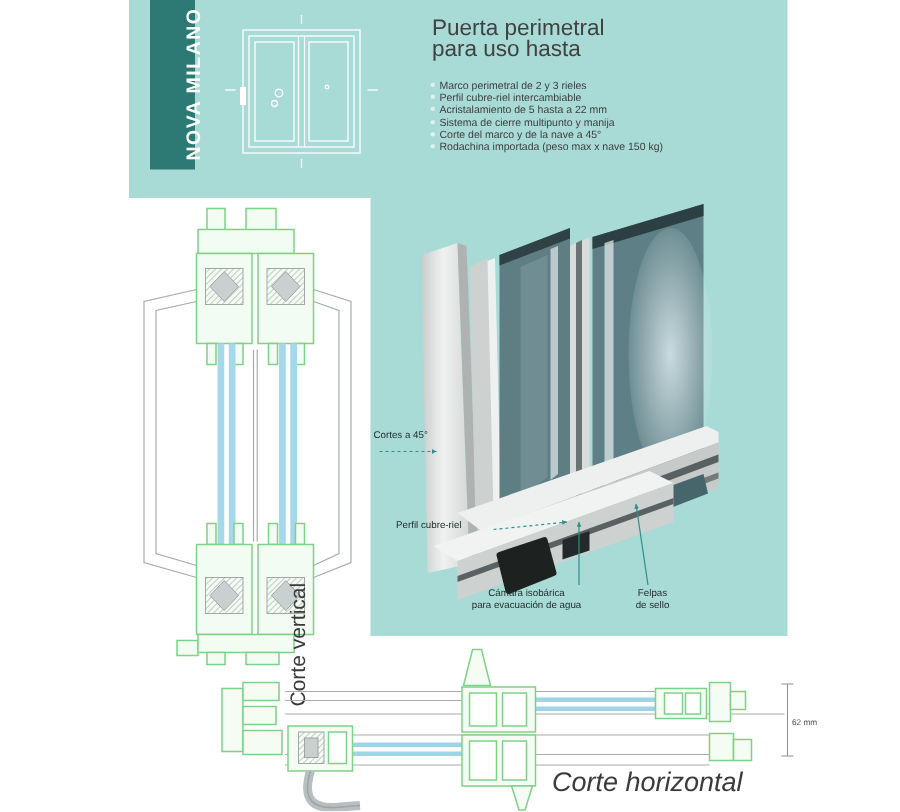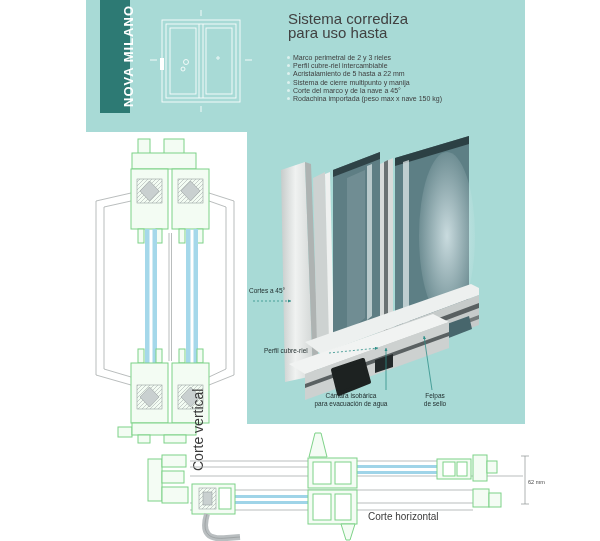--- a/index.html
+++ b/index.html
@@ -18,21 +18,21 @@
        margin-right:3px;vertical-align:1px;}
   .render-panel{position:absolute;left:247px;top:132px;width:278px;height:292px;background:#a8dad6;}
   .render-svg{position:absolute;left:28px;top:4px;}
   .leaders{position:absolute;left:0;top:0;pointer-events:none;}
   .callout{position:absolute;font-size:6.5px;line-height:7.5px;color:#1e2a2a;white-space:nowrap;}
   .callout.center{text-align:center;white-space:normal;}
   .cv-wrap{position:absolute;left:86px;top:133px;width:155px;height:312px;}
   .cv-label{position:absolute;left:104px;top:338px;transform:rotate(-90deg);transform-origin:0 0;
             font-size:14px;color:#3a3a3a;white-space:nowrap;}
   .ch-svg{position:absolute;left:143px;top:432px;}
-  .ch-label{position:absolute;left:368px;top:511px;font-size:10px;color:#3a3a3a;white-space:nowrap;}
+  .ch-label{position:absolute;left:368px;top:511px;font-size:18px;color:#3a3a3a;white-space:nowrap;font-style:italic;}
   .dim-label{position:absolute;left:528px;top:479px;font-size:5.5px;color:#4a4a4a;white-space:nowrap;}
 </style>
 </head>
 <body>
 
 <div class="page">
 
   <div class="header-band">
     <div class="brand-bar">
       <span class="brand-text">NOVA MILANO</span>
@@ -51,21 +51,21 @@
         <circle cx="72" cy="50" r="1.2"></circle>
         <line x1="55" y1="2" x2="55" y2="8"></line>
         <line x1="55" y1="98" x2="55" y2="104"></line>
         <line x1="4" y1="52" x2="11" y2="52"></line>
         <line x1="99" y1="52" x2="106" y2="52"></line>
       </g>
       <rect x="14" y="50" width="4" height="12" fill="#ffffff"></rect>
     </svg>
 
     <div class="title-block">
-      <div class="title-line">Sistema corrediza</div>
+      <div class="title-line">Puerta perimetral</div>
       <div class="title-line">para uso hasta</div>
     </div>
     <ul class="features">
       <li><span class="dot"></span><span>Marco perimetral de 2 y 3 rieles</span></li>
       <li><span class="dot"></span><span>Perfil cubre-riel intercambiable</span></li>
       <li><span class="dot"></span><span>Acristalamiento de 5 hasta a 22 mm</span></li>
       <li><span class="dot"></span><span>Sistema de cierre multipunto y manija</span></li>
       <li><span class="dot"></span><span>Corte del marco y de la nave a 45°</span></li>
       <li><span class="dot"></span><span>Rodachina importada (peso max x nave 150 kg)</span></li>
     </ul>

